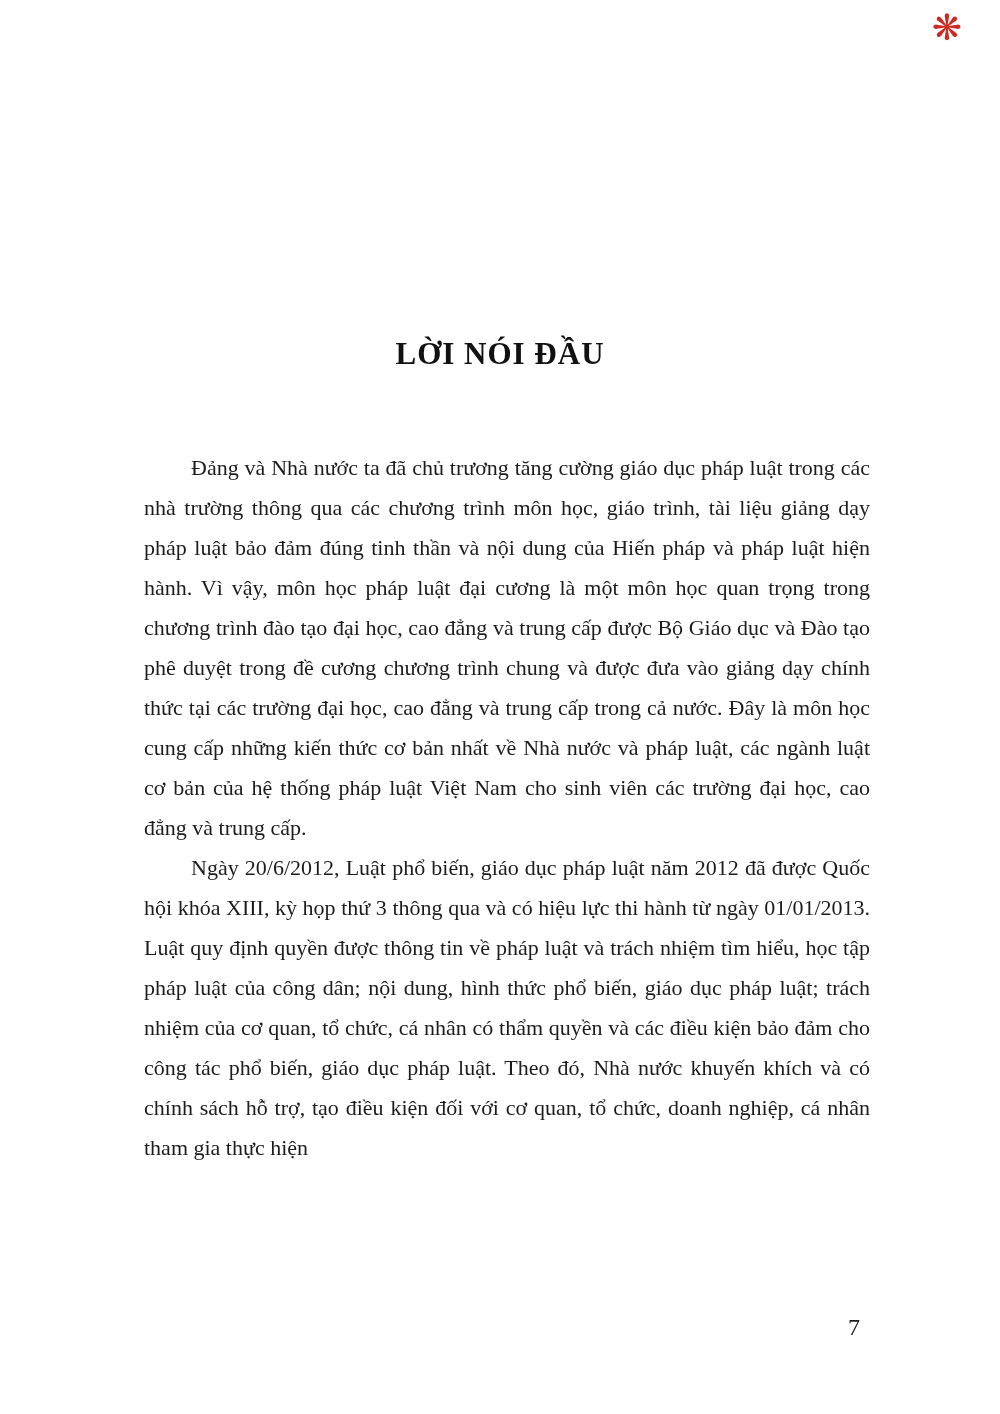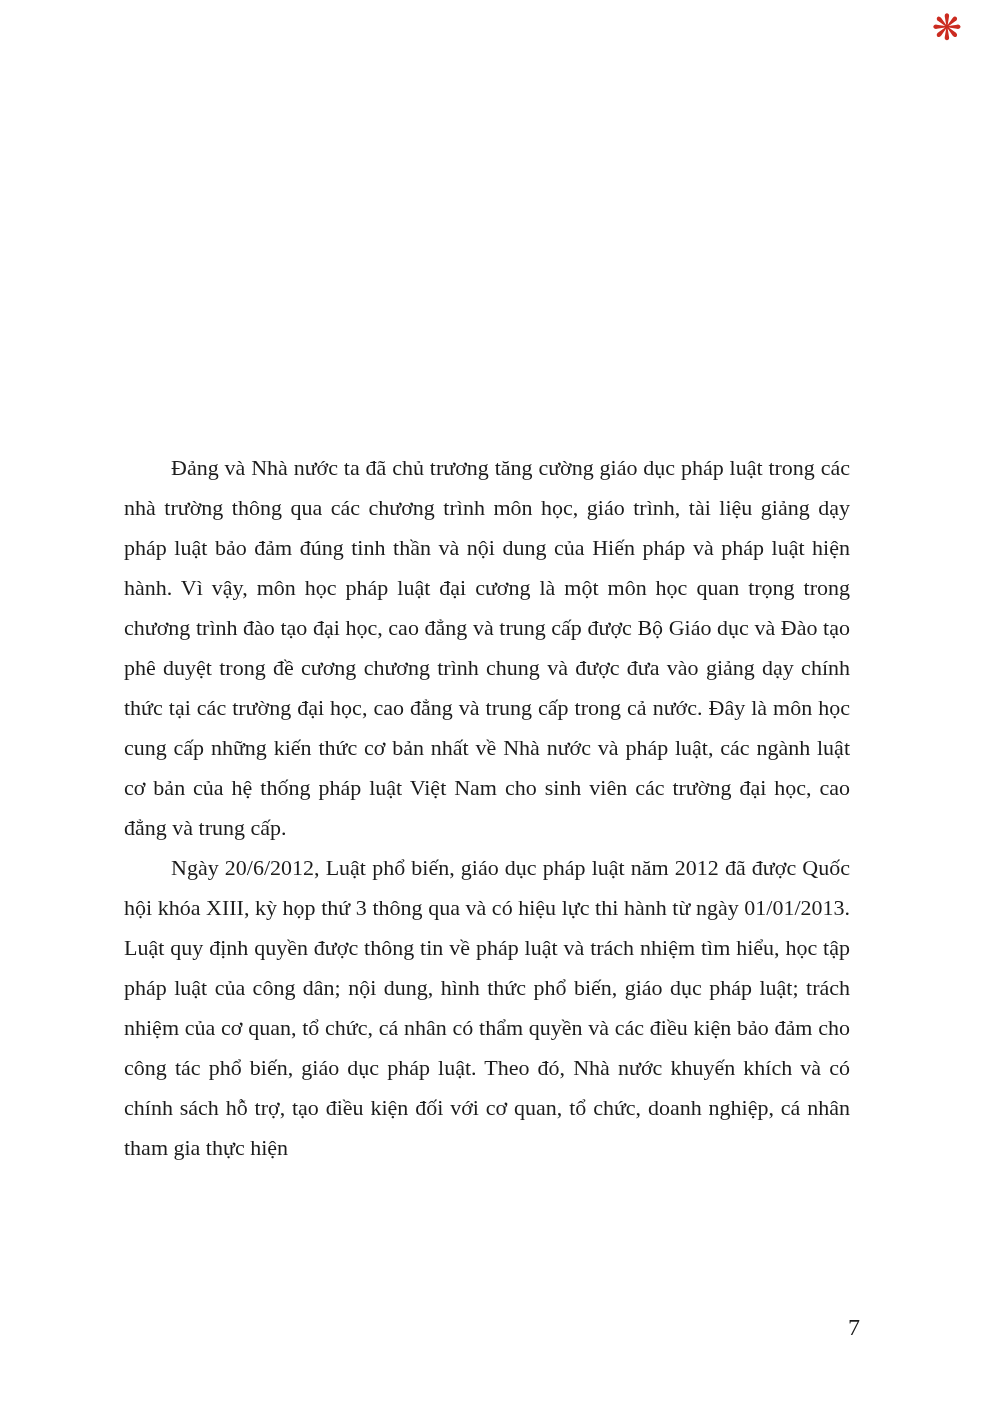--- a/index.html
+++ b/index.html
@@ -33,21 +33,21 @@
     margin: 0;
     text-align: center;
     font-size: 31px;
     font-weight: bold;
     letter-spacing: 1px;
     color: #111111;
   }
   .body-text {
     position: absolute;
     top: 448px;
-    left: 124px;
+    left: 144px;
     width: 726px;
     font-size: 22px;
     line-height: 40px;
     text-align: justify;
   }
   .body-text p {
     margin: 0;
     text-indent: 47px;
   }
   .page-number {
@@ -58,20 +58,21 @@
     color: #1c1c1c;
   }
 </style>
 </head>
 <body>
 
 <div class="page">
 
   <span class="ornament">❋</span>
 
+  <h1 class="title">LỜI NÓI ĐẦU</h1>
 
   <div class="body-text">
     <p>Đảng và Nhà nước ta đã chủ trương tăng cường giáo dục pháp luật trong các nhà trường thông qua các chương trình môn học, giáo trình, tài liệu giảng dạy pháp luật bảo đảm đúng tinh thần và nội dung của Hiến pháp và pháp luật hiện hành. Vì vậy, môn học pháp luật đại cương là một môn học quan trọng trong chương trình đào tạo đại học, cao đẳng và trung cấp được Bộ Giáo dục và Đào tạo phê duyệt trong đề cương chương trình chung và được đưa vào giảng dạy chính thức tại các trường đại học, cao đẳng và trung cấp trong cả nước. Đây là môn học cung cấp những kiến thức cơ bản nhất về Nhà nước và pháp luật, các ngành luật cơ bản của hệ thống pháp luật Việt Nam cho sinh viên các trường đại học, cao đẳng và trung cấp.</p>
     <p>Ngày 20/6/2012, Luật phổ biến, giáo dục pháp luật năm 2012 đã được Quốc hội khóa XIII, kỳ họp thứ 3 thông qua và có hiệu lực thi hành từ ngày 01/01/2013. Luật quy định quyền được thông tin về pháp luật và trách nhiệm tìm hiểu, học tập pháp luật của công dân; nội dung, hình thức phổ biến, giáo dục pháp luật; trách nhiệm của cơ quan, tổ chức, cá nhân có thẩm quyền và các điều kiện bảo đảm cho công tác phổ biến, giáo dục pháp luật. Theo đó, Nhà nước khuyến khích và có chính sách hỗ trợ, tạo điều kiện đối với cơ quan, tổ chức, doanh nghiệp, cá nhân tham gia thực hiện</p>
   </div>
 
   <div class="page-number">7</div>
 
 </div>
 

